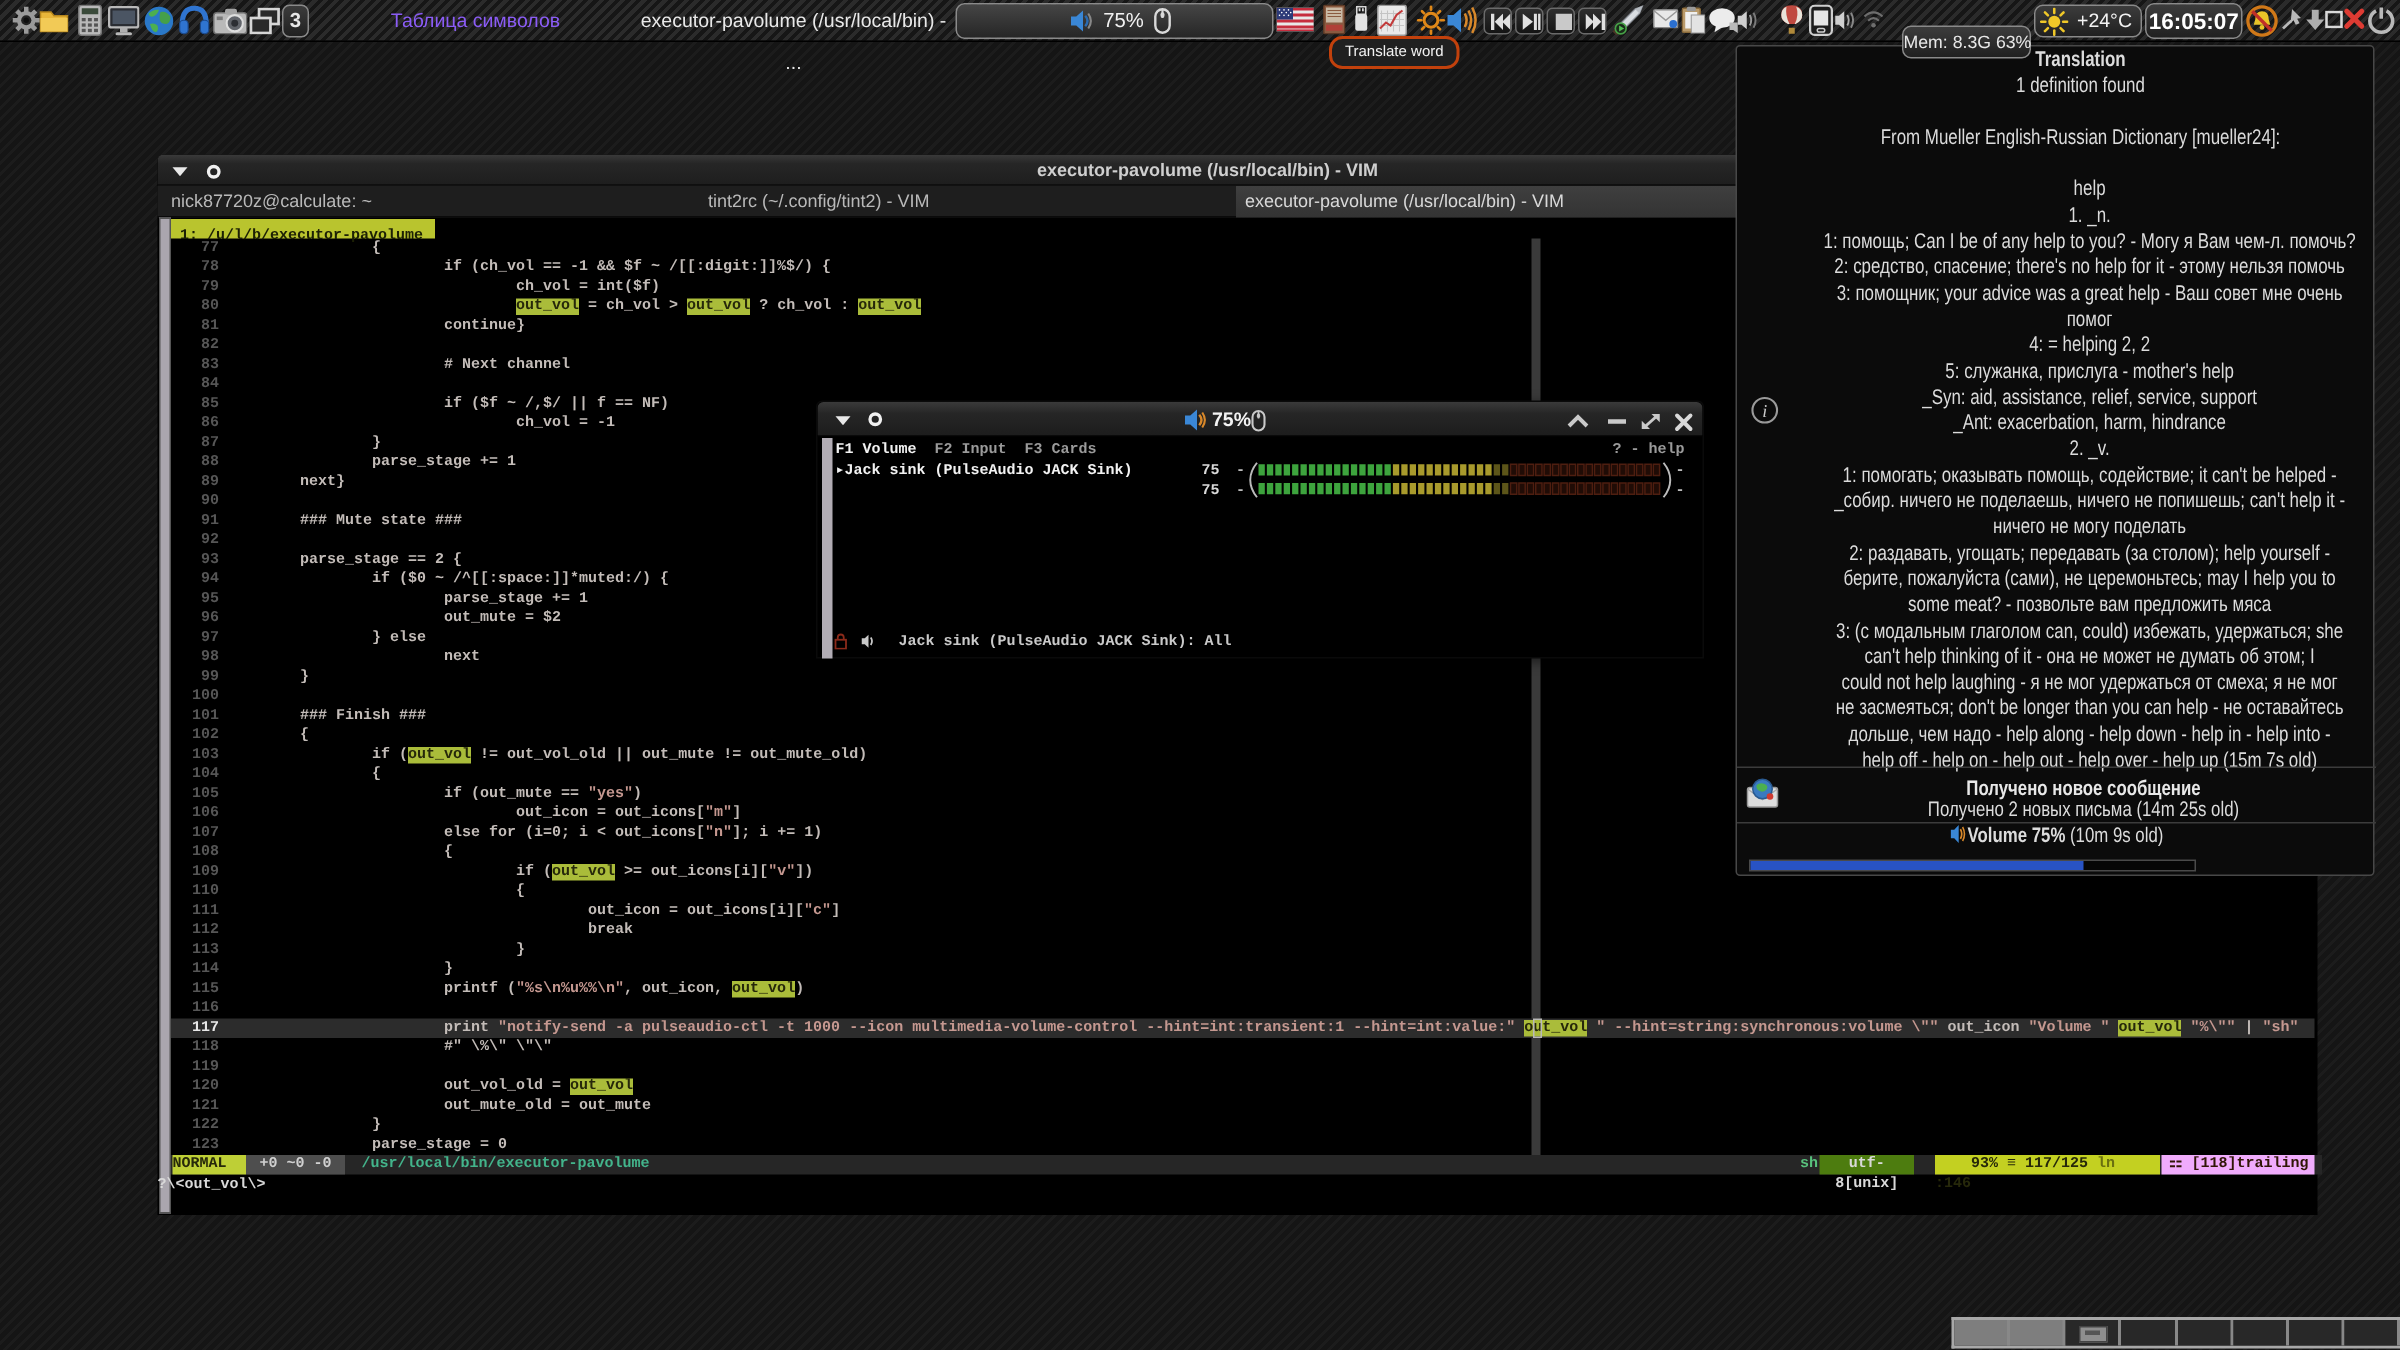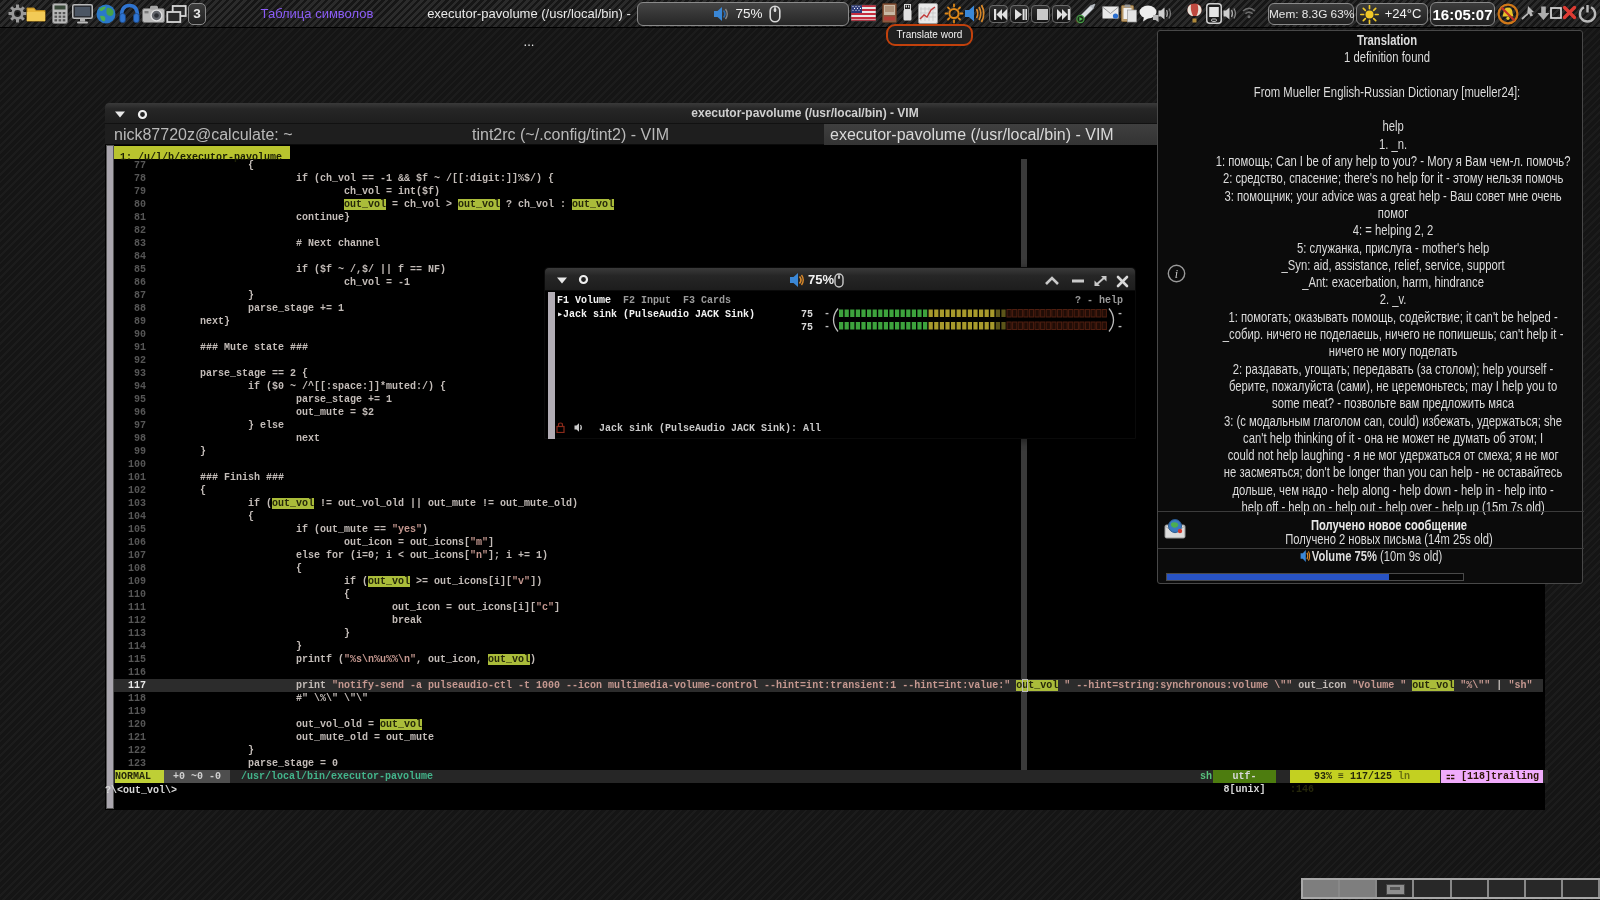--- a/index.html
+++ b/index.html
@@ -15,21 +15,21 @@
 .mbtn { position:absolute; top:5px; width:19px; height:18px; border:1px solid #6a6a6a;
   border-radius:4px; background:linear-gradient(180deg,#2e2e2e,#141414); }
 .ttext { position:absolute; top:0; height:28px; line-height:28px; font-size:13px; text-align:center; }
 #vim { position:absolute; left:105px; top:103px; width:1440px; height:707px;
   background:#000; border-radius:4px 4px 0 0; }
 #vtitle { position:absolute; left:0; top:0; width:100%; height:21px;
   background:linear-gradient(180deg,#3a3a3a,#262626 30%,#1e1e1e); border-bottom:1px solid #111;
   border-radius:4px 4px 0 0; }
 #vtabs { position:absolute; left:0; top:21px; width:100%; height:21px; background:#1e1e1e;
   border-bottom:1px solid #0a0a0a; }
-.tabt { position:absolute; top:0; height:21px; line-height:21px; font-size:16px; color:#b9b9b9; }
+.tabt { position:absolute; top:0; height:21px; line-height:21px; font-size:12px; color:#b9b9b9; }
 #vtab3 { position:absolute; left:719px; top:0; width:721px; height:21px;
   background:linear-gradient(180deg,#3f3f3f,#333); }
 #vscroll { position:absolute; left:1px; top:42px; width:8px; height:664px; background:#aaa6ae;
   border:1px solid #555; }
 #tabline { position:absolute; left:9px; top:43px; width:176px; height:13px; background:#b9c42e; }
 #tabline span { font:bold 10px/13px "Liberation Mono", monospace; color:#1c2005; margin-left:6px; }
 #codewrap { position:absolute; left:0px; top:56px; width:1440px; height:611px; }
 #code { position:absolute; left:11px; top:0; font:bold 10px/13px "Liberation Mono", monospace;
   color:#c3bcb8; white-space:pre; }
 #code .ln { color:#565656; }
@@ -531,21 +531,21 @@
 <path d="M8.5 4 Q10.5 7.5 8.5 11" stroke="#aaa" stroke-width="1.3" fill="none"></path>
 <path d="M11 2.5 Q13.8 7.5 11 12.5" stroke="#888" stroke-width="1.3" fill="none"></path>
   </svg>
 <svg class="abs" style="left:1242px;top:6px" width="14" height="14" viewBox="0 0 14 14">
 <g stroke="#6e6e6e" fill="none" stroke-width="1.5">
 <path d="M1 5 Q7 -0.5 13 5"></path>
       <path d="M3.4 7.8 Q7 4.4 10.6 7.8"></path>
     </g>
 <circle cx="7" cy="10.8" r="1.5" fill="#6e6e6e"></circle>
   </svg>
-<div class="pbox ttext" style="left:1268px;top:3px;width:86px;height:22px;line-height:20px;font-size:11.8px;white-space:nowrap">Mem: 8.3G 63%</div>
+<div class="pbox ttext" style="left:1268px;top:17px;width:86px;height:22px;line-height:20px;font-size:11.8px;white-space:nowrap">Mem: 8.3G 63%</div>
 <div class="pbox" style="left:1356px;top:3px;width:72px;height:22px"></div>
 <svg class="abs" style="left:1360px;top:5px" width="19" height="19" viewBox="0 0 19 19">
     <circle cx="9.5" cy="9.5" r="4" fill="#f0c828"></circle>
     <g stroke="#f0c828" stroke-width="1.7" stroke-linecap="round">
       <line x1="9.5" y1="0.8" x2="9.5" y2="3.6"></line>
       <line x1="9.5" y1="15.4" x2="9.5" y2="18.2"></line>
       <line x1="0.8" y1="9.5" x2="3.6" y2="9.5"></line>
       <line x1="15.4" y1="9.5" x2="18.2" y2="9.5"></line>
       <line x1="3.3" y1="3.3" x2="5.3" y2="5.3"></line>
       <line x1="13.7" y1="13.7" x2="15.7" y2="15.7"></line>

